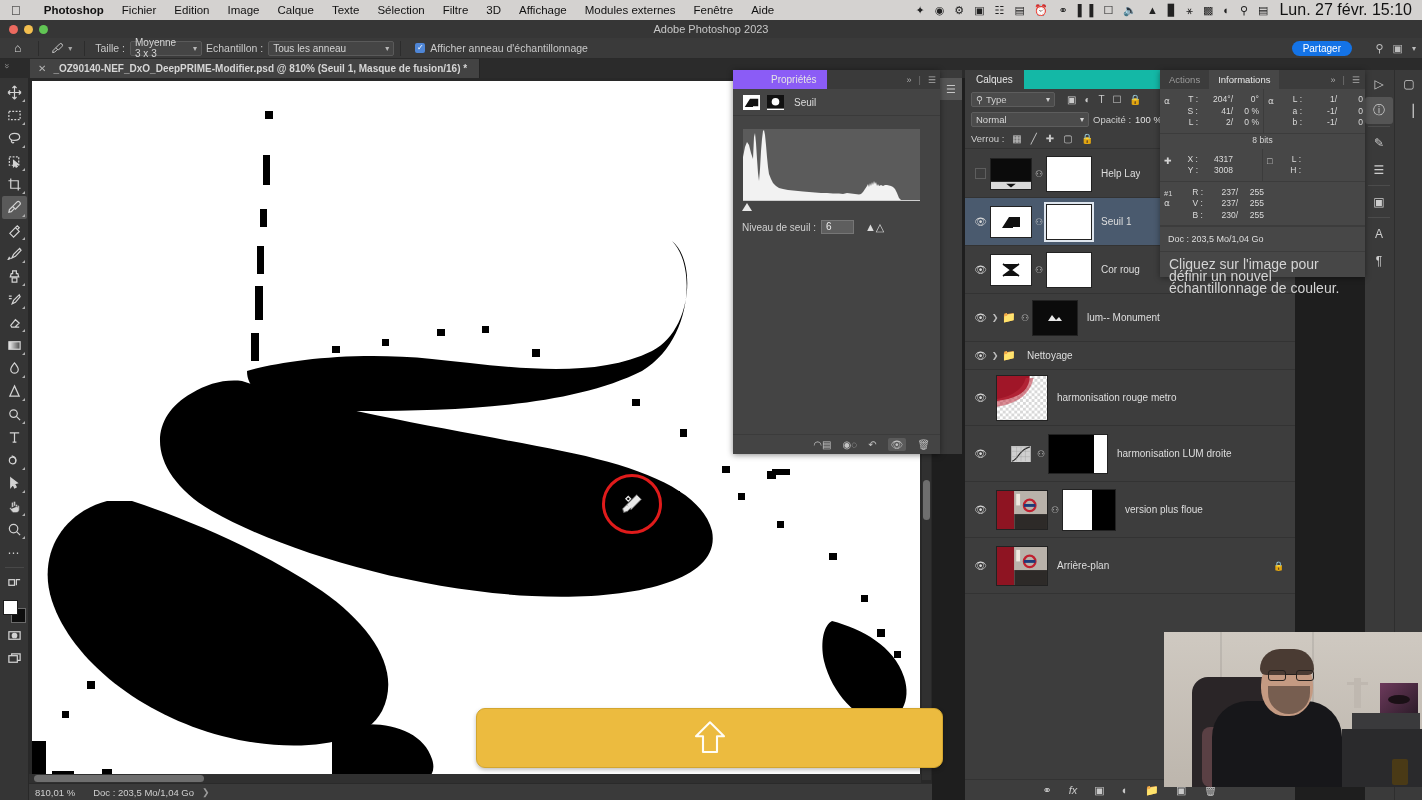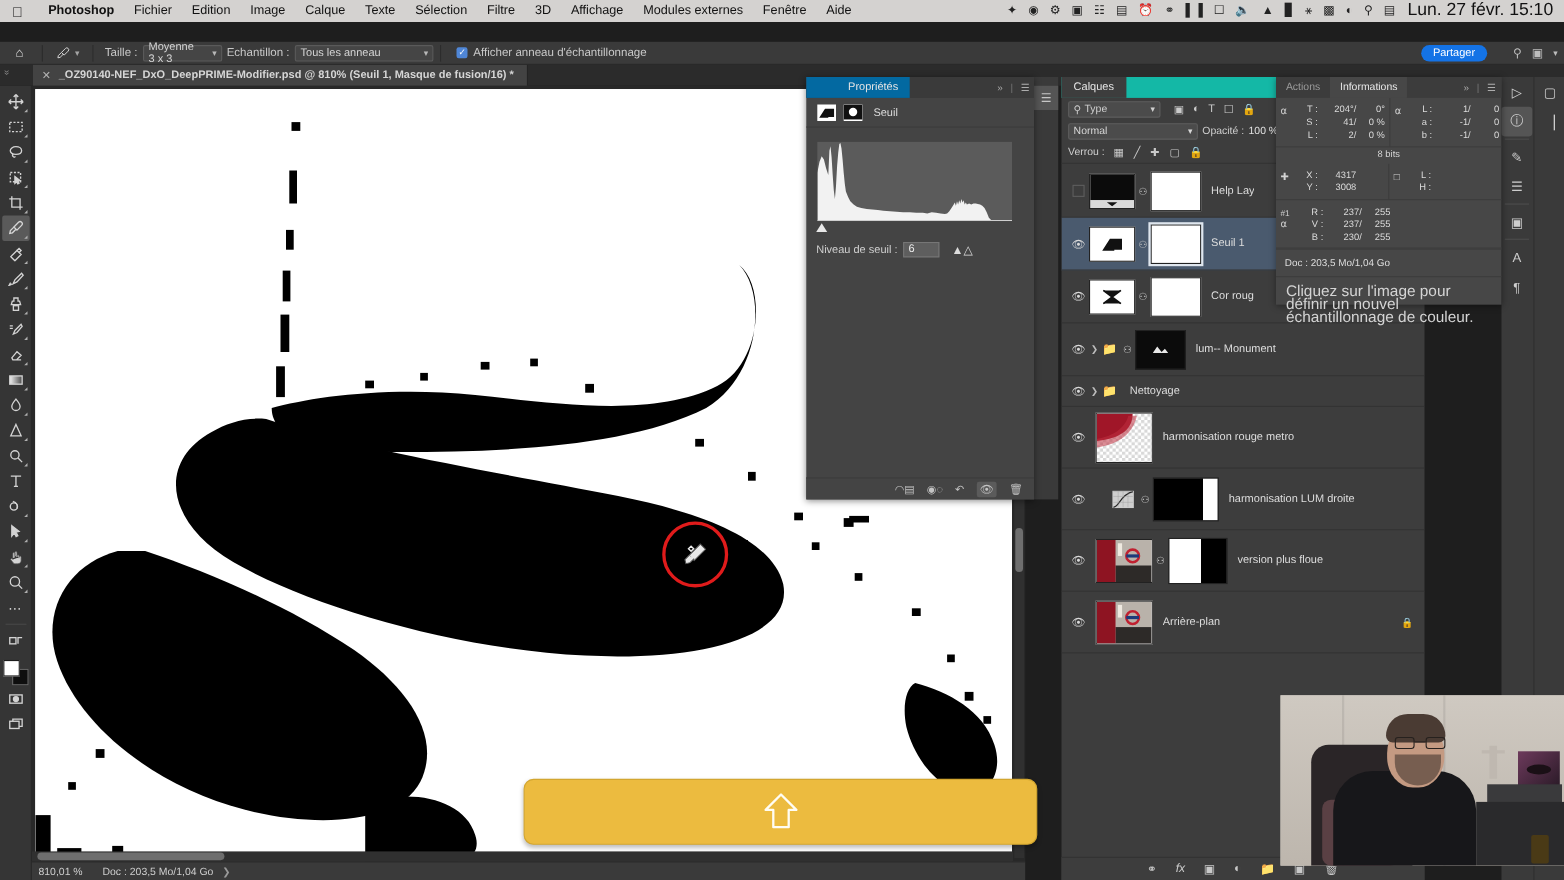--- a/index.html
+++ b/index.html
@@ -168,21 +168,21 @@
     position: absolute; left: 733px; top: 70px; width: 207px; height: 384px;
     background: #444444; box-shadow: 0 1px 6px rgba(0,0,0,.45); z-index: 25;
   }
   .panel-tabs {
     height: 19px; background: #3a3a3a; display: flex; align-items: center; position: relative;
   }
   .ptab {
     height: 19px; padding: 0 10px; display: flex; align-items: center;
     font-size: 10px; color: #9a9a9a; cursor: pointer;
   }
-  .ptab.active { background: #0369a1; color: #e4e4e4; padding-left: 38px; }
+  .ptab.active { background: #8b5cf6; color: #e4e4e4; padding-left: 38px; }
   .panel-tools {
     position: absolute; right: 4px; top: 0; height: 19px;
     display: flex; align-items: center; gap: 7px; color: #adadad; font-size: 9px;
   }
   .props-head {
     height: 27px; display: flex; align-items: center; gap: 7px;
     padding: 0 10px; border-bottom: 1px solid #3a3a3a;
   }
   .mini-thumb { width: 17px; height: 15px; background: #fff; display:flex;align-items:center;justify-content:center; }
   .mini-thumb svg { width: 15px; height: 13px; }
@@ -381,20 +381,28 @@
       <span class="si">▊</span>
       <span class="si">⚹</span>
       <span class="si">▩</span>
       <span class="si">◐</span>
       <span class="si">⚲</span>
       <span class="si">▤</span>
       <span class="clock">Lun. 27 févr.  15:10</span>
     </div>
   </div>
 
+  <div class="titlebar">
+    <div class="traffic">
+      <span class="dot r"></span>
+      <span class="dot y"></span>
+      <span class="dot g"></span>
+    </div>
+    <div class="apptitle">Adobe Photoshop 2023</div>
+  </div>
 
   <div class="optbar">
     <span class="home">⌂</span>
     <span class="sep-v"></span>
     <span class="tool-chip">
       <svg width="13" height="13" viewBox="0 0 16 16">
         <path d="M10.5 2.5a2 2 0 0 1 3 3L9 10l-3-3 4.5-4.5z" fill="none" stroke="#d6d6d6" stroke-width="1.1"></path>
         <path d="M6 7l-3.5 3.5L2 13l2.5-.5L8 9" fill="none" stroke="#d6d6d6" stroke-width="1.1"></path>
       </svg>
       <span style="font-size:8px;opacity:.75;">▾</span>

